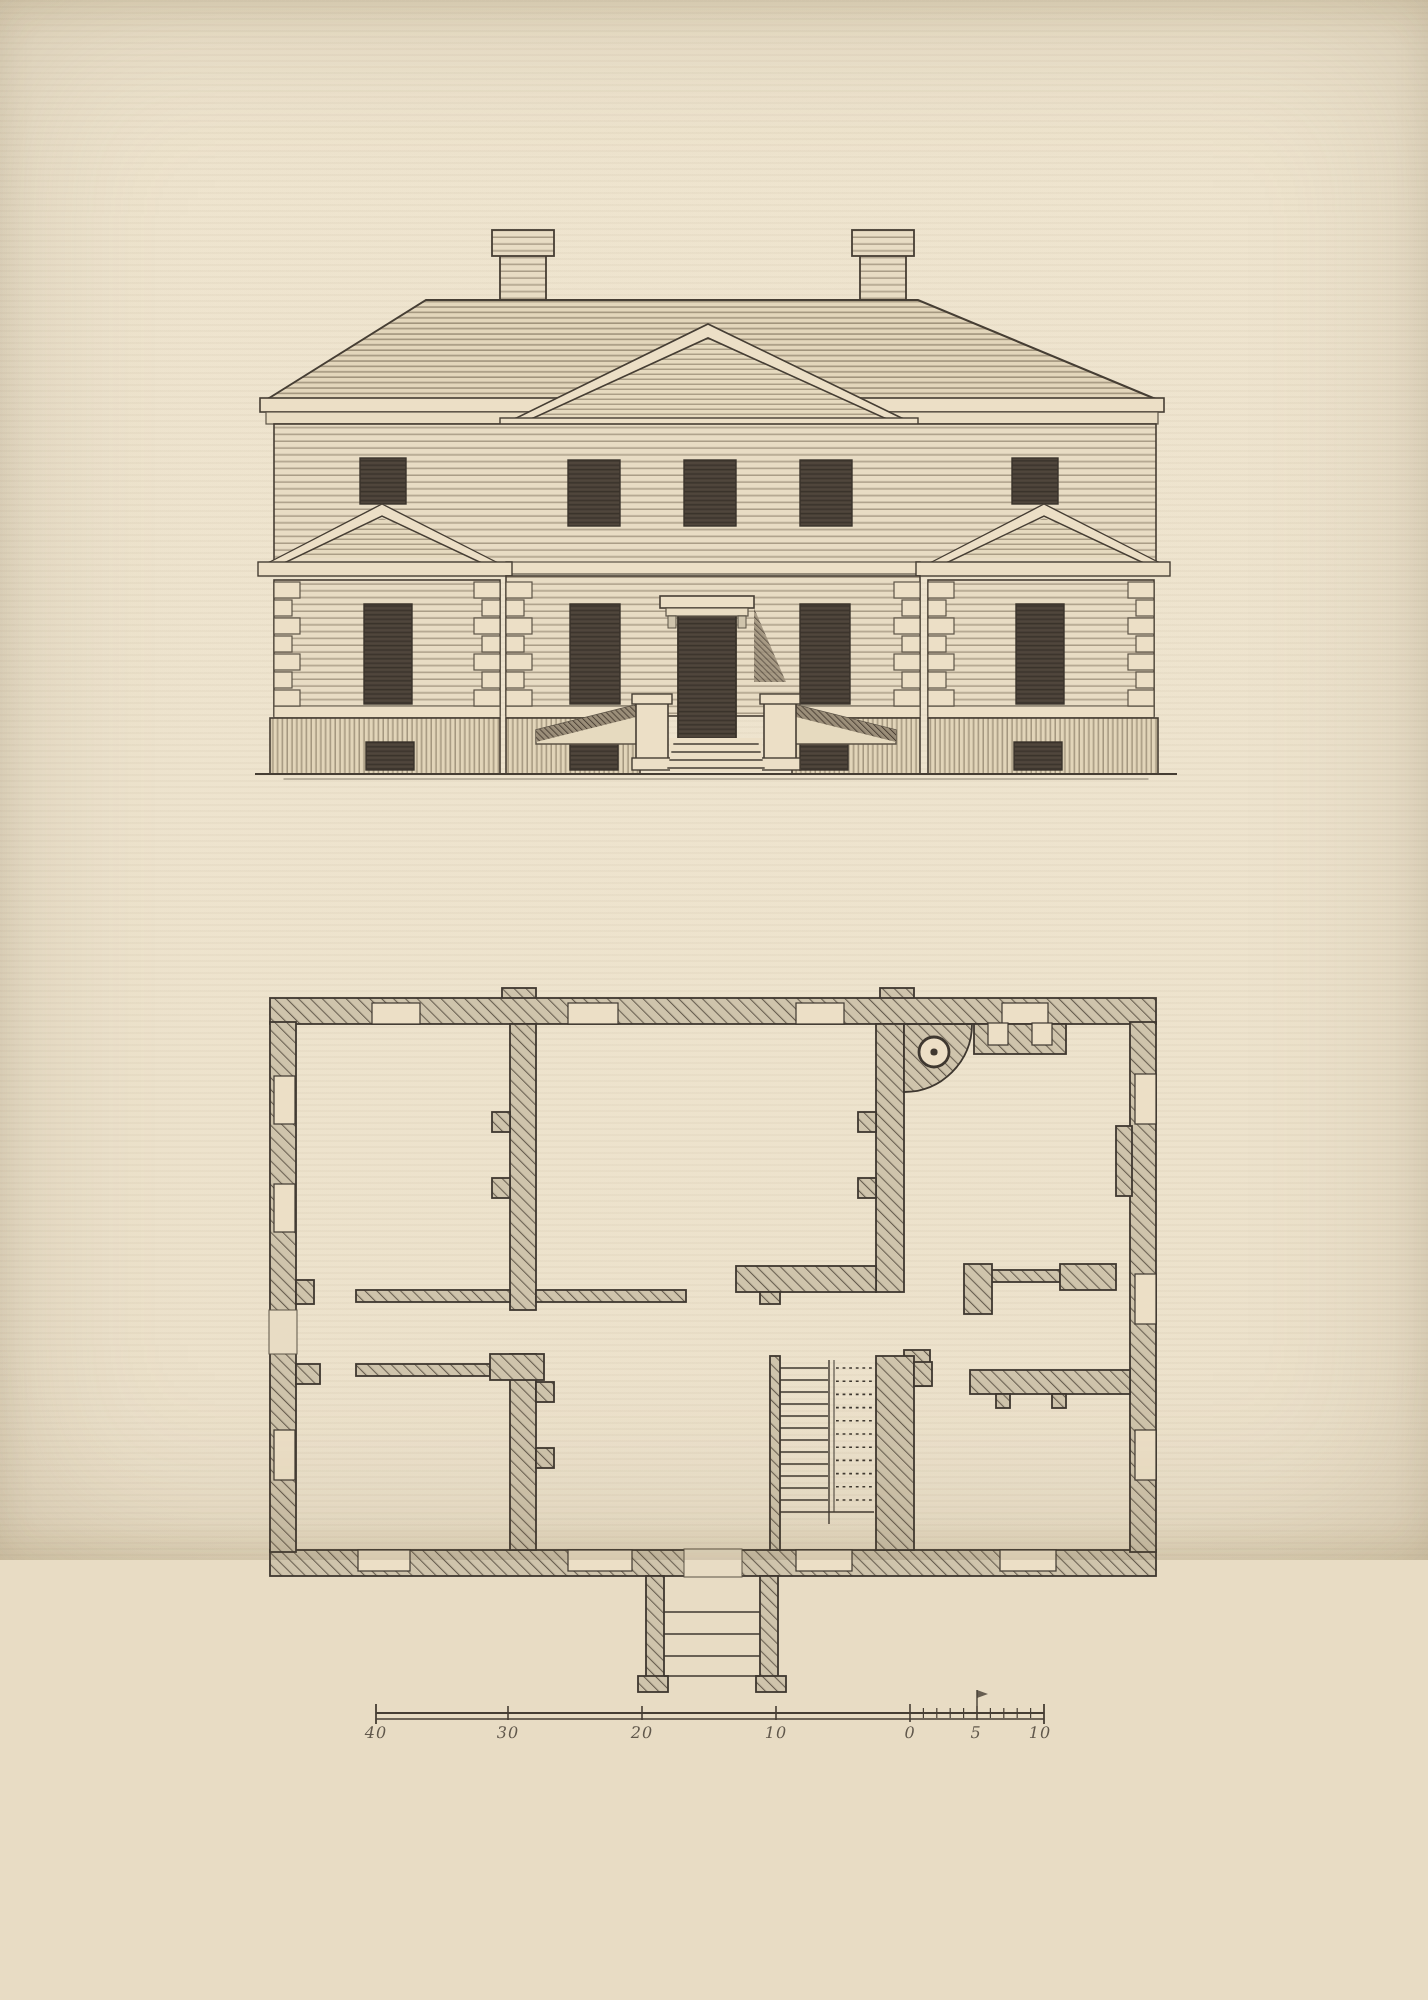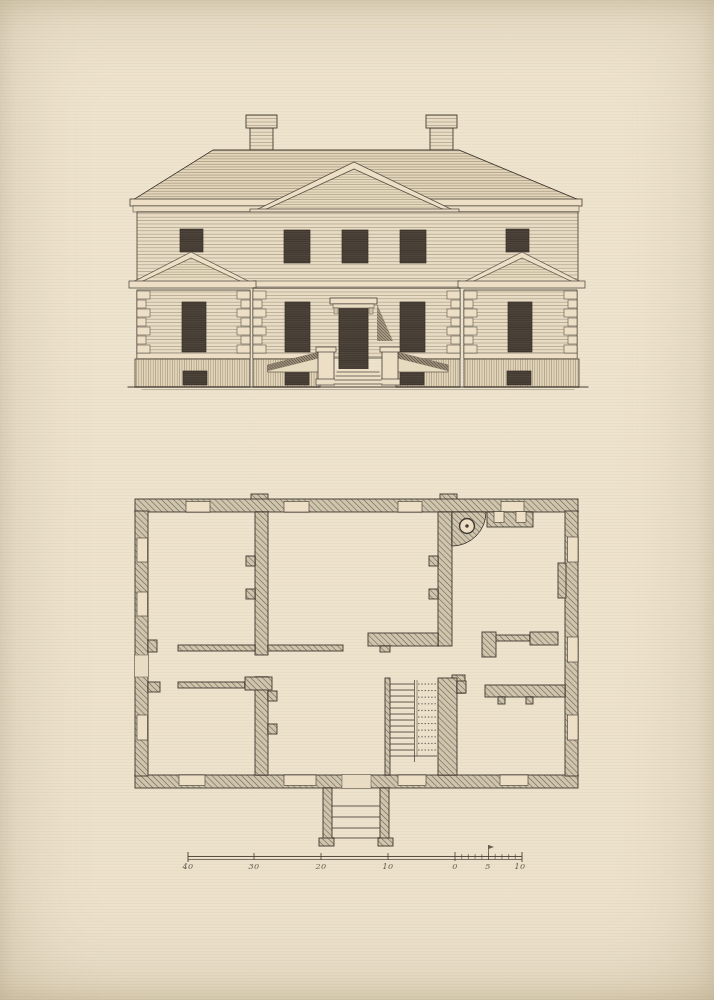--- a/index.html
+++ b/index.html
@@ -3,21 +3,21 @@
 <meta charset="utf-8">
 <style>
   html,body{margin:0;padding:0;}
   body{
     width:714px;height:1000px;
     font-family:"DejaVu Serif", serif;
     background:#e8dcc4;
     overflow:hidden;
   }
   .plate{
-    position:relative;width:714px;height:1000px;
+    position:relative;width:714px;height:780px;
     background:
       repeating-linear-gradient(180deg, rgba(120,100,72,.045) 0 1px, rgba(0,0,0,0) 1px 3px),
       radial-gradient(ellipse 120% 110% at 50% 45%, rgba(255,250,235,.25) 0 55%, rgba(150,124,88,.14) 100%),
       linear-gradient(180deg,#e3d6ba 0,#e9ddc5 3%,#e8dcc4 50%,#e6d9c0 97%,#e0d2b4 100%);
   }
   .plate::after{
     content:"";position:absolute;inset:0;pointer-events:none;
     box-shadow:0 0 90px rgba(110,90,60,.22) inset, 0 0 18px rgba(110,90,60,.12) inset;
   }
   svg{position:absolute;left:0;top:0;display:block;}

